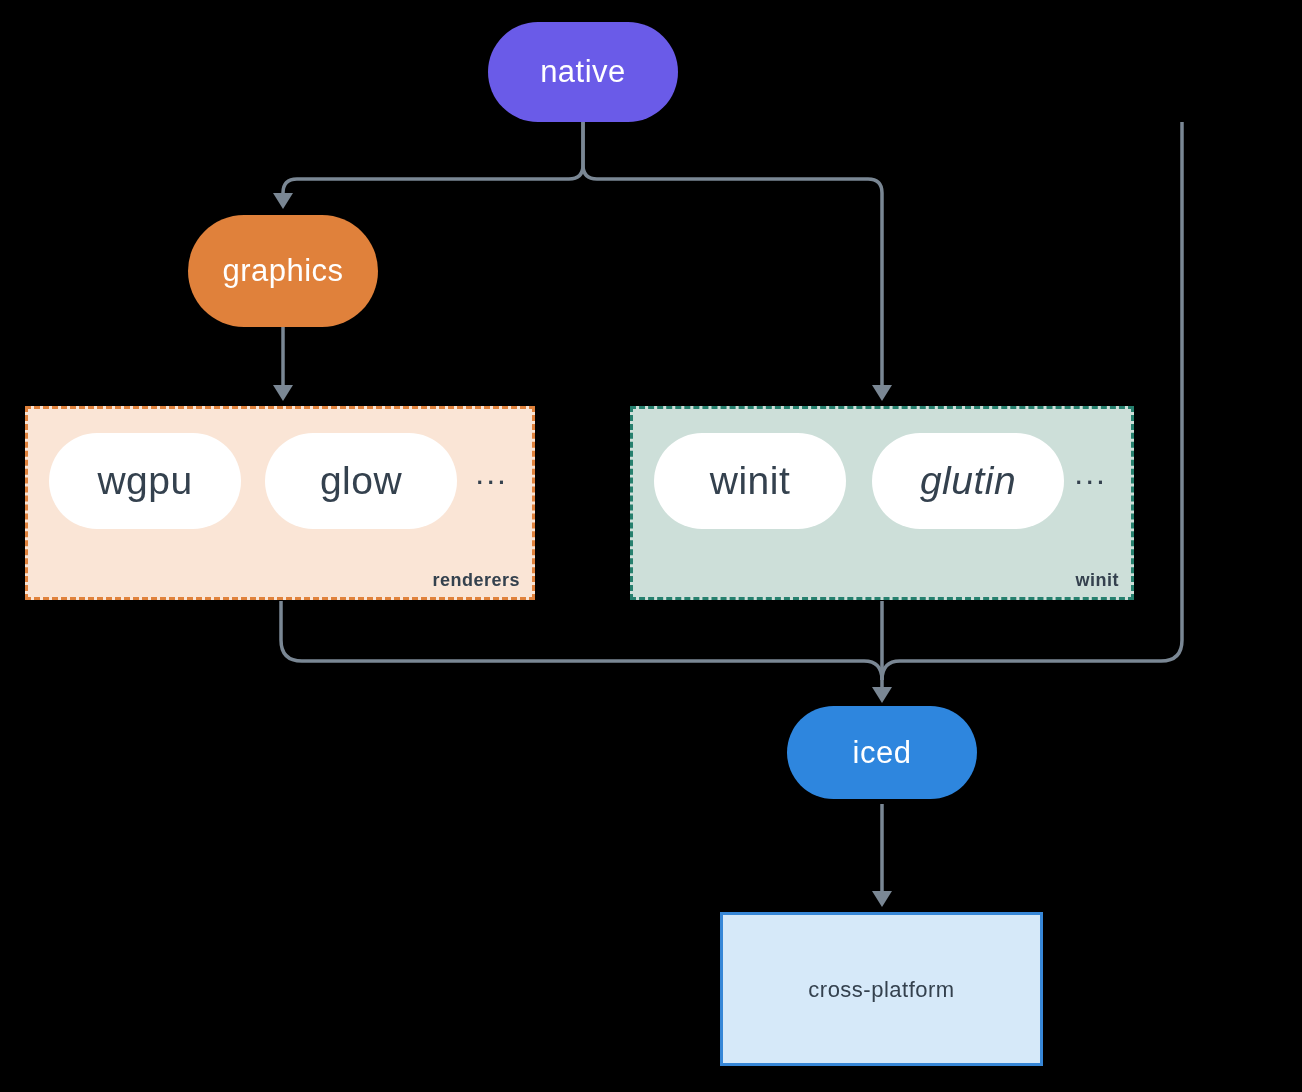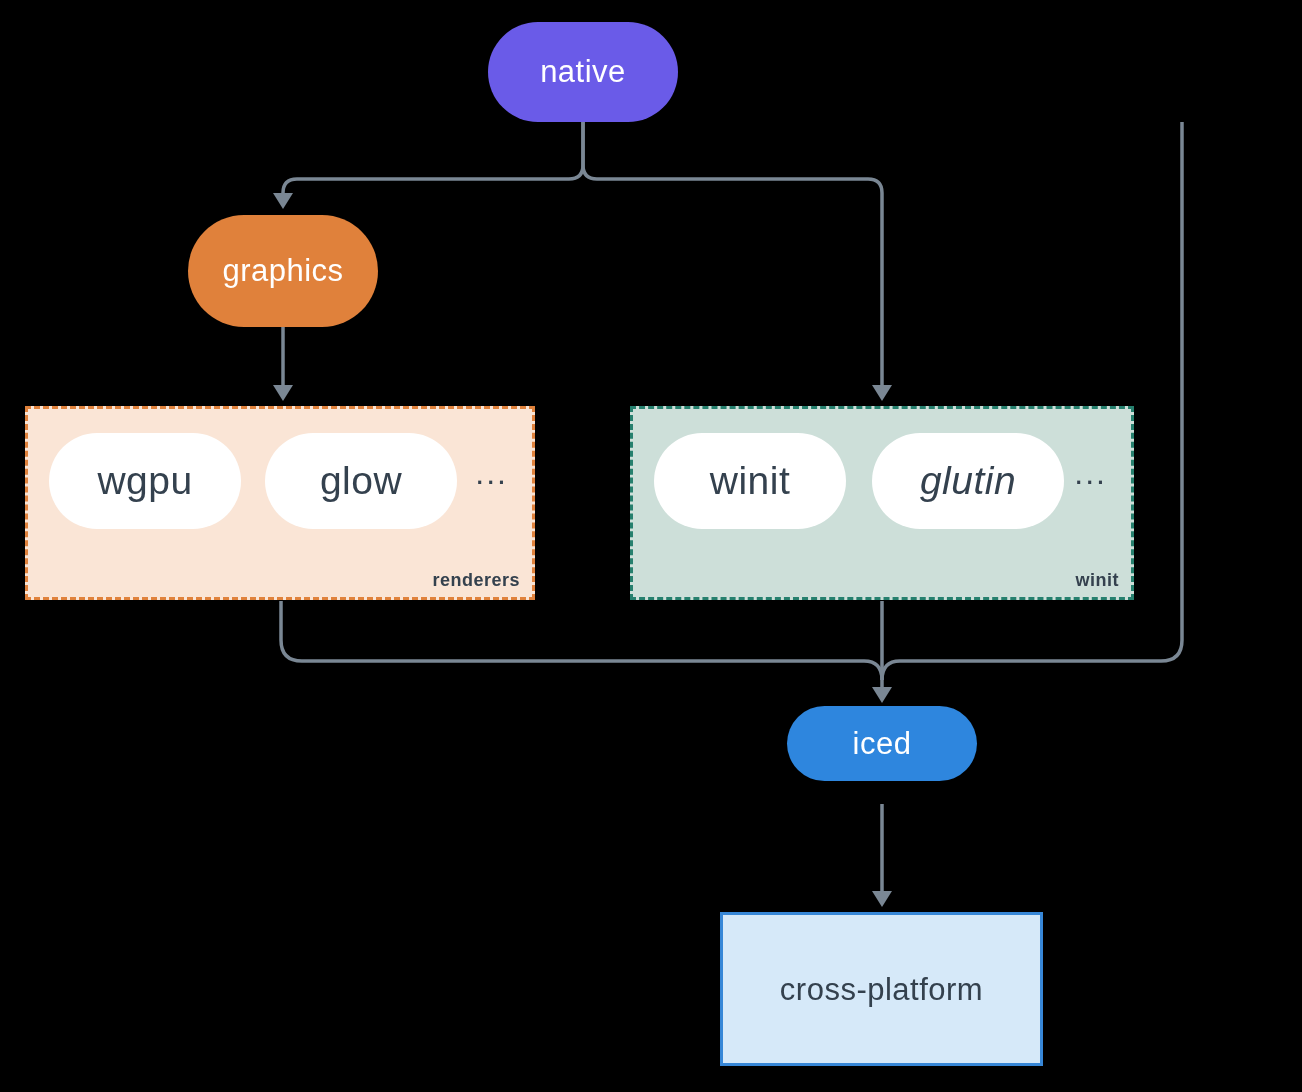--- a/index.html
+++ b/index.html
@@ -43,21 +43,21 @@
     display: flex;
     align-items: center;
     justify-content: center;
     font-size: 31px;
     color: var(--text_light);
     letter-spacing: 0.5px;
   }
   .node-native  { left: 488px; top: 22px;  width: 190px; height: 100px; background: var(--native); }
   .node-web     { left: 1086px; top: 22px; width: 191px; height: 100px; background: var(--web); }
   .node-graphics{ left: 188px; top: 215px; width: 190px; height: 112px;  background: var(--graphics); }
-  .node-iced    { left: 787px; top: 706px; width: 190px; height: 75px;  background: var(--iced); }
+  .node-iced    { left: 787px; top: 706px; width: 190px; height: 93px;  background: var(--iced); }
   .group {
     position: absolute;
     top: 406px;
     height: 194px;
   }
   .group-renderers {
     left: 25px;
     width: 510px;
     background: var(--renderers_bg);
     border: 3px dashed var(--renderers_border);
@@ -109,21 +109,21 @@
     top: 912px;
     width: 323px;
     height: 154px;
     background: var(--app_bg);
     border: 3px solid var(--app_border);
     color: var(--text_dark);
     display: flex;
     flex-direction: column;
     align-items: center;
     justify-content: center;
-    font-size: 31px;
+    font-size: 22px;
     line-height: 47px;
     letter-spacing: 0.5px;
     text-align: center;
   }
 </style>
 </head>
 <body>
 
 <div class="canvas">
 

